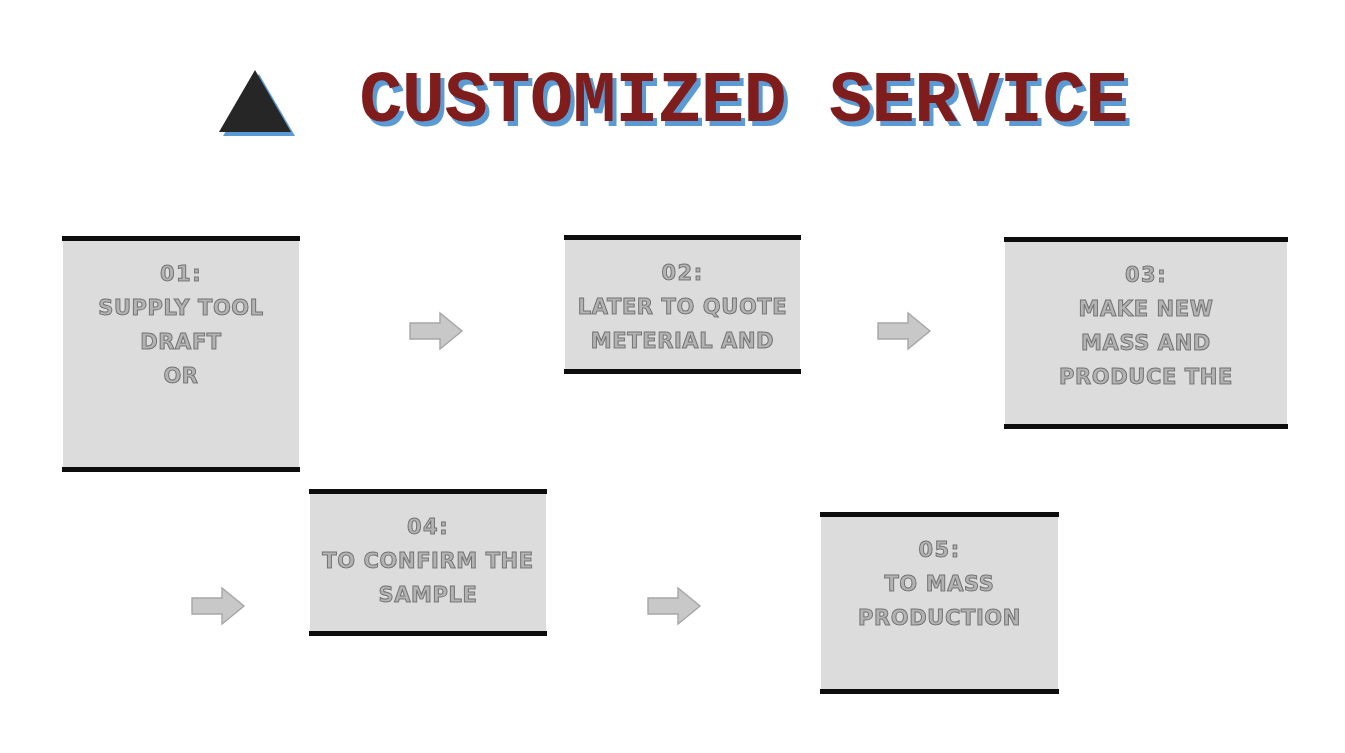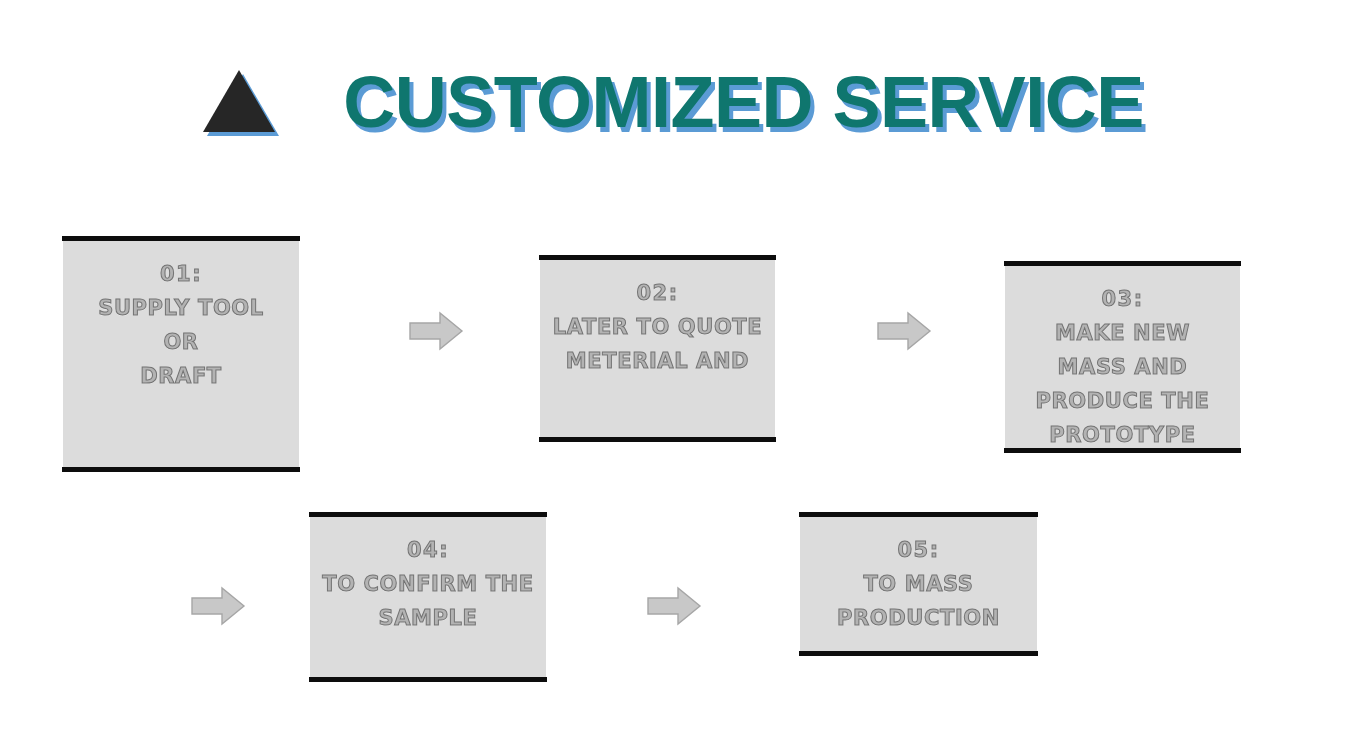--- a/index.html
+++ b/index.html
@@ -31,26 +31,26 @@
   }
   #title-triangle {
     position: relative;
     width: 82px;
     height: 72px;
     flex: 0 0 auto;
   }
   #title-triangle svg { display: block; }
 
   #title-text {
-    font-family: Liberation Sans, sans-serif;
+    font-family: Liberation Mono, monospace;
     font-weight: 700;
     font-size: 72px;
     line-height: 1;
     letter-spacing: -0.5px;
-    color: #0f766e;
+    color: #7f1d1d;
     text-shadow: 4px 5px 0 #5b9bd5;
     white-space: nowrap;
     margin-left: 32px;
     -webkit-font-smoothing: antialiased;
   }
 
   
   .step-box {
     position: absolute;
     background: #dcdcdc;
@@ -104,74 +104,73 @@
     </svg>
   </div>
 
   <div id="title-text">CUSTOMIZED SERVICE</div>
 </div>
 
 <div class="step-box" style="left:63px; top:241px; width:236px; height:226px;">
   <div class="step-lines">
     <span class="ln num">01:</span>
     <span class="ln">SUPPLY TOOL</span>
+    <span class="ln">DRAFT</span>
     <span class="ln">OR</span>
-    <span class="ln">DRAFT</span>
   </div>
 </div>
 
 <div class="flow-arrow" style="left:408px; top:310px;">
   <svg viewBox="0 0 56 42" xmlns="http://www.w3.org/2000/svg">
     <polygon points="2,13 32,13 32,3 54,21 32,39 32,29 2,29" fill="#c8c8c8" stroke="#a6a6a6" stroke-width="1.4"></polygon>
   </svg>
 </div>
 
-<div class="step-box" style="left:540px; top:240px; width:235px; height:177px;margin-top:20px;">
+<div class="step-box" style="left:565px; top:240px; width:235px; height:129px;">
   <div class="step-lines">
     <span class="ln num">02:</span>
     <span class="ln">LATER TO QUOTE</span>
     <span class="ln">METERIAL AND</span>
   </div>
 </div>
 
 <div class="flow-arrow" style="left:876px; top:310px;">
   <svg viewBox="0 0 56 42" xmlns="http://www.w3.org/2000/svg">
     <polygon points="2,13 32,13 32,3 54,21 32,39 32,29 2,29" fill="#c8c8c8" stroke="#a6a6a6" stroke-width="1.4"></polygon>
   </svg>
 </div>
 
-<div class="step-box" style="left:1005px; top:242px; width:235px; height:182px;margin-top:24px;">
+<div class="step-box" style="left:1005px; top:242px; width:282px; height:182px;">
   <div class="step-lines">
     <span class="ln num">03:</span>
     <span class="ln">MAKE NEW</span>
     <span class="ln">MASS AND</span>
     <span class="ln">PRODUCE THE</span>
-    <span class="ln">PROTOTYPE</span>
   </div>
 </div>
 
 <div class="flow-arrow" style="left:190px; top:585px;">
   <svg viewBox="0 0 56 42" xmlns="http://www.w3.org/2000/svg">
     <polygon points="2,13 32,13 32,3 54,21 32,39 32,29 2,29" fill="#c8c8c8" stroke="#a6a6a6" stroke-width="1.4"></polygon>
   </svg>
 </div>
 
-<div class="step-box" style="left:310px; top:517px; width:236px; height:160px;">
+<div class="step-box" style="left:310px; top:494px; width:236px; height:137px;">
   <div class="step-lines">
     <span class="ln num">04:</span>
     <span class="ln">TO CONFIRM THE</span>
     <span class="ln">SAMPLE</span>
   </div>
 </div>
 
 <div class="flow-arrow" style="left:646px; top:585px;">
   <svg viewBox="0 0 56 42" xmlns="http://www.w3.org/2000/svg">
     <polygon points="2,13 32,13 32,3 54,21 32,39 32,29 2,29" fill="#c8c8c8" stroke="#a6a6a6" stroke-width="1.4"></polygon>
   </svg>
 </div>
 
-<div class="step-box" style="left:800px; top:517px; width:237px; height:134px;">
+<div class="step-box" style="left:821px; top:517px; width:237px; height:172px;">
   <div class="step-lines">
     <span class="ln num">05:</span>
     <span class="ln">TO MASS</span>
     <span class="ln">PRODUCTION</span>
   </div>
 </div>
 
 </body></html>

